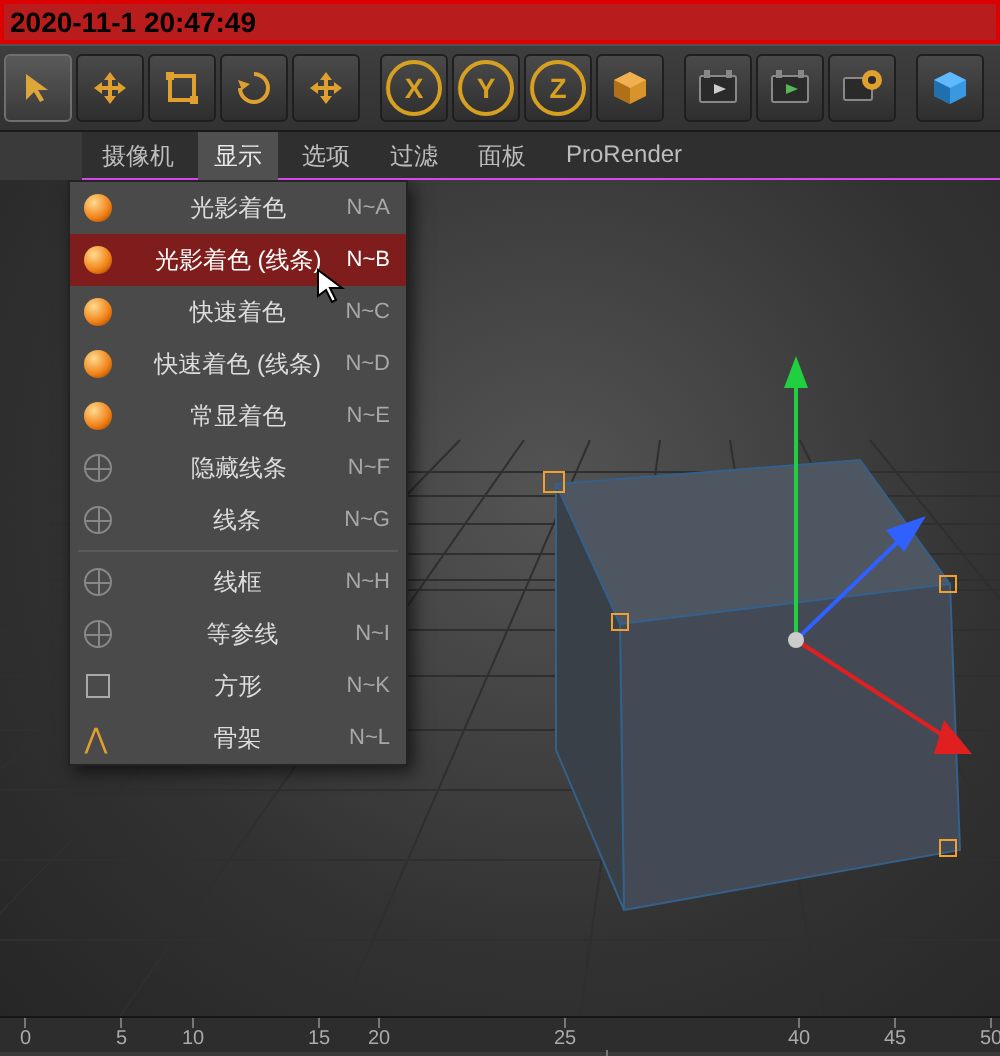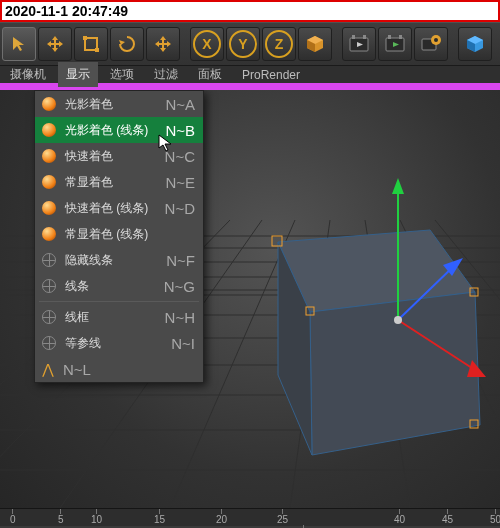--- a/index.html
+++ b/index.html
@@ -6,21 +6,21 @@
   body {
     width: 500px;
     height: 528px;
     font-family: "Microsoft YaHei", Arial, sans-serif;
     font-size: 12px;
     background: #3a3a3a;
     overflow: hidden;
     position: relative;
   }
   .timestamp-bar {
-    background: #ffffff;
+    background: #b91c1c;
     border: 2px solid #d00;
     padding: 1px 3px;
     font-weight: bold;
     font-size: 14px;
     font-family: Arial, sans-serif;
   }
   .main-toolbar {
     background: linear-gradient(#3e3e3e,#323232);
     height: 44px;
     display: flex;
@@ -50,25 +50,26 @@
     border: 2px solid #d8a020;
     border-radius: 50%;
     display: flex; align-items:center; justify-content:center;
     font-weight: bold;
     color: #d8a020;
     font-size: 14px;
   }
   .secondary-bar {
     height: 24px;
     background: #2f2f2f;
-    border-bottom: 7px solid #d946ef;
+    border-bottom: 1px solid #d946ef;
     display: flex;
-    align-items: center;
+    align-items: flex-start;
     padding-left: 2px;
     gap: 4px;
+    margin-left: 41px;
   }
   .sec-tab {
     padding: 4px 8px;
     color: #bdbdbd;
     cursor: pointer;
     font-size: 12px;
   }
   .sec-tab.active {
     background: #505050;
     color: #e8e8e8;
@@ -96,34 +97,35 @@
     z-index: 10;
   }
   .dd-item {
     display: flex;
     align-items: center;
     height: 26px;
     padding: 0 8px 0 6px;
     color: #dcdcdc;
     cursor: pointer;
     position: relative;
+    text-align: center;
   }
   .dd-item.hover {
-    background: #15803d;
+    background: #7f1d1d;
     color: #fff;
   }
   .dd-icon {
     width: 16px; height: 16px;
     margin-right: 8px;
     display:flex;align-items:center;justify-content:center;
   }
   .dd-label { flex: 1; }
   .dd-shortcut {
     color: #a8a8a8;
-    font-size: 15px;
+    font-size: 11px;
   }
   .dd-item.hover .dd-shortcut { color: #fff; }
   .dd-sep {
     height: 1px;
     background: #2a2a2a;
     margin: 2px 4px;
     border-bottom: 1px solid #5a5a5a;
   }
   .sphere-orange {
     width:14px;height:14px;border-radius:50%;
@@ -326,39 +328,32 @@
         <span class="dd-icon">
           <span class="sphere-orange"></span>
         </span>
         <span class="dd-label">快速着色</span>
         <span class="dd-shortcut">N~C</span>
       </div>
       <div class="dd-item">
         <span class="dd-icon">
           <span class="sphere-orange"></span>
         </span>
+        <span class="dd-label">快速着色 (线条)</span>
+        <span class="dd-shortcut">N~D</span>
+      </div>
+      <div class="dd-item">
+        <span class="dd-icon">
+          <span class="sphere-orange"></span>
+        </span>
         <span class="dd-label">常显着色</span>
         <span class="dd-shortcut">N~E</span>
       </div>
       <div class="dd-item">
         <span class="dd-icon">
-          <span class="sphere-orange"></span>
-        </span>
-        <span class="dd-label">快速着色 (线条)</span>
-        <span class="dd-shortcut">N~D</span>
-      </div>
-      <div class="dd-item">
-        <span class="dd-icon">
-          <span class="sphere-orange"></span>
-        </span>
-        <span class="dd-label">常显着色 (线条)</span>
-        <span class="dd-shortcut"></span>
-      </div>
-      <div class="dd-item">
-        <span class="dd-icon">
           <span class="sphere-wire"></span>
         </span>
         <span class="dd-label">隐藏线条</span>
         <span class="dd-shortcut">N~F</span>
       </div>
       <div class="dd-item">
         <span class="dd-icon">
           <span class="sphere-wire"></span>
         </span>
         <span class="dd-label">线条</span>
@@ -373,21 +368,29 @@
         <span class="dd-shortcut">N~H</span>
       </div>
       <div class="dd-item">
         <span class="dd-icon">
           <span class="sphere-wire"></span>
         </span>
         <span class="dd-label">等参线</span>
         <span class="dd-shortcut">N~I</span>
       </div>
       <div class="dd-item">
+        <span class="dd-icon">
+          <span class="square-ico"></span>
+        </span>
+        <span class="dd-label">方形</span>
+        <span class="dd-shortcut">N~K</span>
+      </div>
+      <div class="dd-item">
         <span class="dd-icon bones-ico">⋀</span>
+        <span class="dd-label">骨架</span>
         <span class="dd-shortcut">N~L</span>
       </div>
     </div>
 
   <span class="cursor-arrow" style="left:158px;top:44px;">
     <svg width="16" height="18">
         <path d="M1 1 L1 14 L5 11 L8 17 L10 16 L7 10 L13 10 Z" fill="#fff" stroke="#000"></path>
       </svg>
   </span>
 </div>
@@ -398,21 +401,21 @@
     </div>
     <div class="tl-tick" style="left: 58px;">
       <span>5</span>
     </div>
     <div class="tl-tick" style="left: 91px;">
       <span>10</span>
     </div>
     <div class="tl-tick" style="left: 154px;">
       <span>15</span>
     </div>
-    <div class="tl-tick" style="left: 216px;">
+    <div class="tl-tick" style="left: 184px;">
       <span>20</span>
     </div>
     <div class="tl-tick" style="left: 250px; margin-left: 27px;">
       <span>25</span>
     </div>
     <div class="tl-tick" style="left: 298px; margin-top: 16px;">
       <span>30</span>
     </div>
     <div class="tl-tick" style="left: 346px; margin-top: 34px;">
       <span>35</span>

